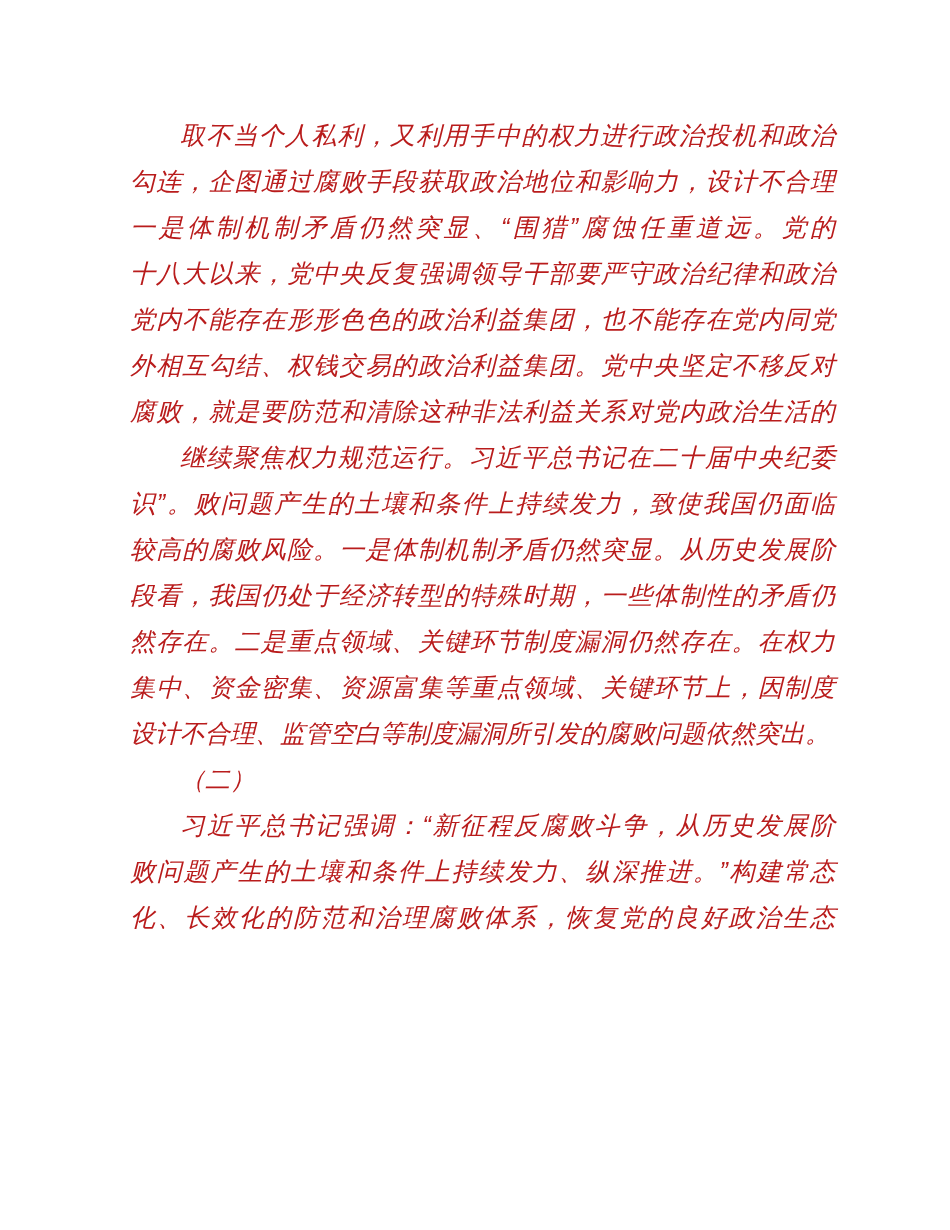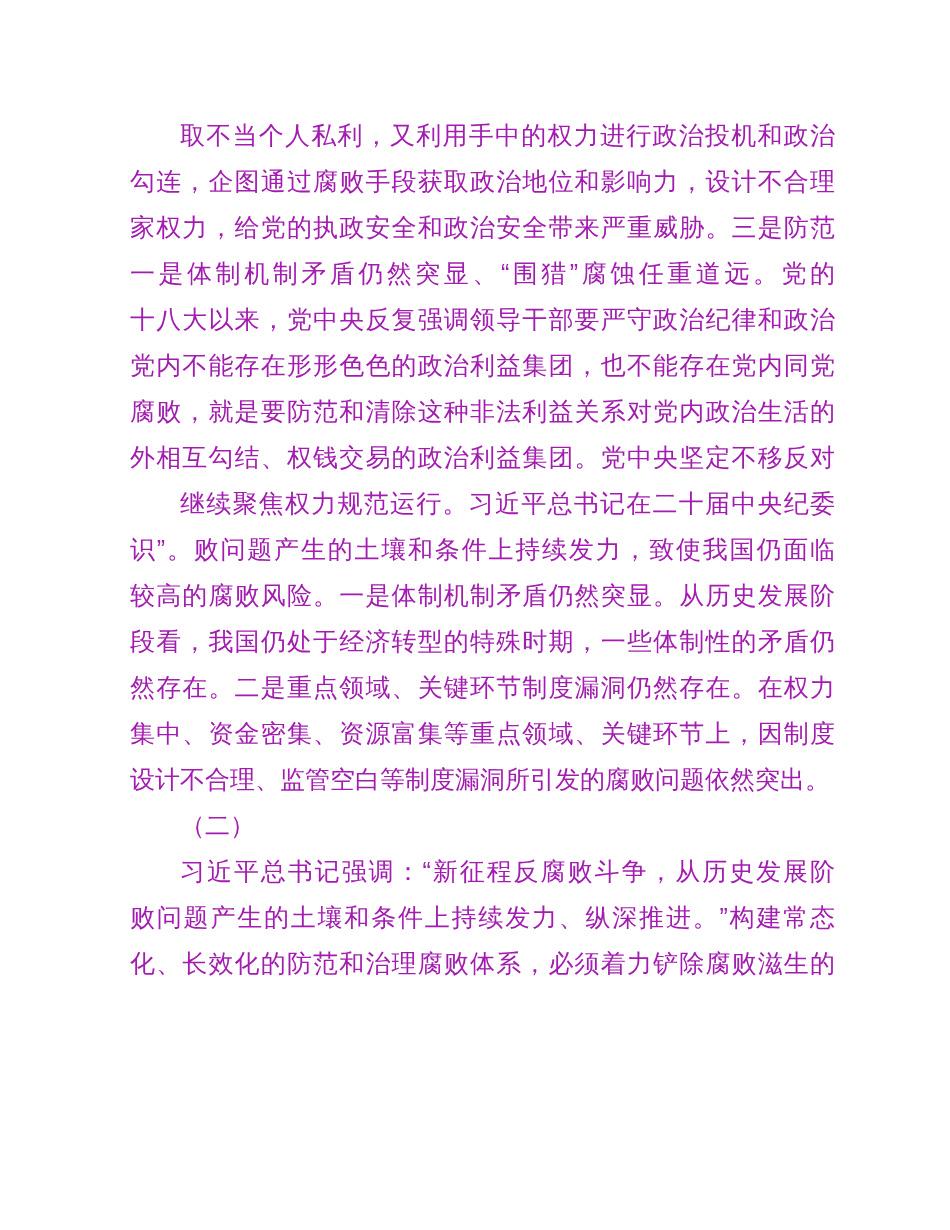--- a/index.html
+++ b/index.html
@@ -39,42 +39,41 @@
     text-indent: 50px;
   }
   .line.last {
     text-align-last: left;
   }
 </style>
 </head>
 <body>
 
 <div class="page" style="background: rgb(255, 255, 255);">
-  <div class="doc" style="color: #a21caf;">
+  <div class="doc" style="color: #b91c1c; font-style: italic;">
       <div class="paragraph">
         <div class="line indent">取不当个人私利，又利用手中的权力进行政治投机和政治</div>
         <div class="line">勾连，企图通过腐败手段获取政治地位和影响力，设计不合理</div>
-        <div class="line">家权力，给党的执政安全和政治安全带来严重威胁。三是防范</div>
         <div class="line">一是体制机制矛盾仍然突显、“围猎”腐蚀任重道远。党的</div>
         <div class="line">十八大以来，党中央反复强调领导干部要严守政治纪律和政治</div>
         <div class="line">党内不能存在形形色色的政治利益集团，也不能存在党内同党</div>
+        <div class="line">外相互勾结、权钱交易的政治利益集团。党中央坚定不移反对</div>
         <div class="line">腐败，就是要防范和清除这种非法利益关系对党内政治生活的</div>
-        <div class="line">外相互勾结、权钱交易的政治利益集团。党中央坚定不移反对</div>
       </div>
       <div class="paragraph">
         <div class="line indent">继续聚焦权力规范运行。习近平总书记在二十届中央纪委</div>
         <div class="line">识”。败问题产生的土壤和条件上持续发力，致使我国仍面临</div>
         <div class="line">较高的腐败风险。一是体制机制矛盾仍然突显。从历史发展阶</div>
         <div class="line">段看，我国仍处于经济转型的特殊时期，一些体制性的矛盾仍</div>
         <div class="line">然存在。二是重点领域、关键环节制度漏洞仍然存在。在权力</div>
         <div class="line">集中、资金密集、资源富集等重点领域、关键环节上，因制度</div>
         <div class="line last">设计不合理、监管空白等制度漏洞所引发的腐败问题依然突出。</div>
       </div>
       <div class="paragraph">
         <div class="line indent last">（二）</div>
       </div>
       <div class="paragraph">
         <div class="line indent">习近平总书记强调：“新征程反腐败斗争，从历史发展阶</div>
         <div class="line">败问题产生的土壤和条件上持续发力、纵深推进。”构建常态</div>
-        <div class="line">化、长效化的防范和治理腐败体系，必须着力铲除腐败滋生的</div>
+        <div class="line">化、长效化的防范和治理腐败体系，恢复党的良好政治生态</div>
       </div>
     </div>
 </div>
 
 </body></html>

